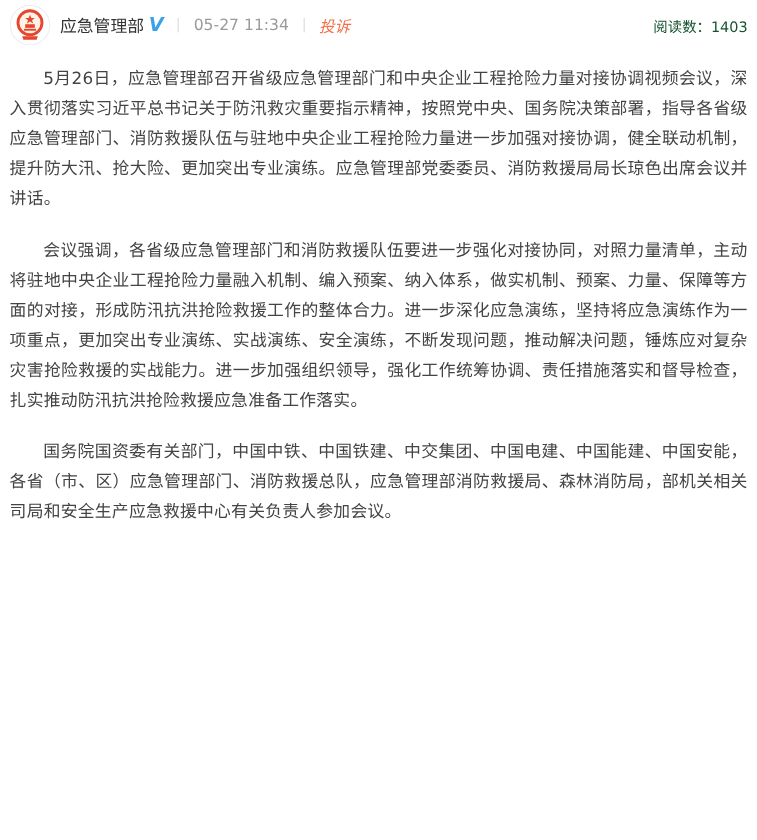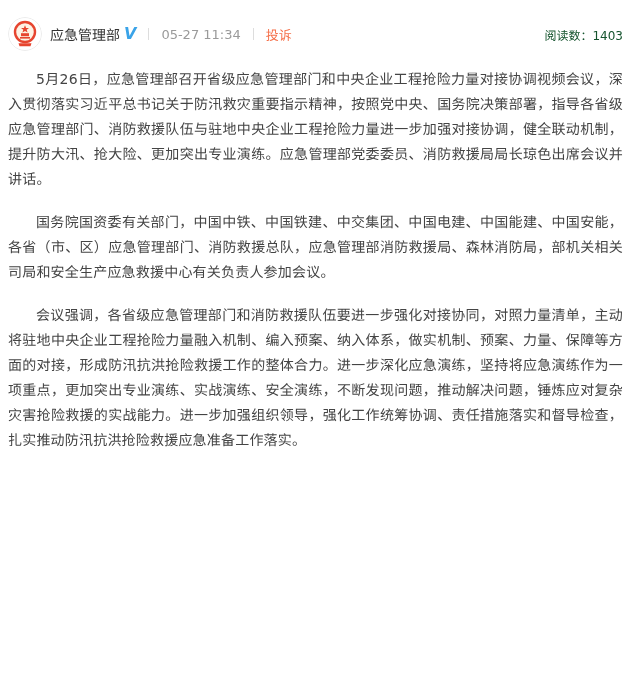--- a/index.html
+++ b/index.html
@@ -16,21 +16,21 @@
     margin-top: 22px;
     font-size: 26px;
     line-height: 37px;
     font-weight: bold;
     color: #303030;
     letter-spacing: 0;
   }
 
   
   .meta {
-    margin-top: 17px;
+    margin-top: 4px;
     height: 34px;
     display: flex;
     align-items: center;
     justify-content: space-between;
   }
   .meta-left { display: flex; align-items: center; }
   .avatar {
     width: 34px; height: 34px;
     border-radius: 50%;
     overflow: hidden;
@@ -58,20 +58,21 @@
     height: 12px;
     border-left: 1px solid #dddddd;
     margin: 0 12px;
   }
   .time { font-size: 13px; color: #9a9a9a; }
   .report {
     font-size: 13px;
     color: #f5704a;
     text-decoration: none;
     cursor: pointer;
+    font-style: italic;
   }
   .read-count { font-size: 12px; color: #14532d; }
 
   
   .article { margin-top: 16px; }
   .article p {
     font-size: 14px;
     line-height: 25px;
     color: #444444;
     letter-spacing: 0.2px;
@@ -105,17 +106,17 @@
       <span class="divider"></span>
       <a class="report">投诉</a>
     </div>
     <div class="meta-right">
       <span class="read-count">阅读数：1403</span>
     </div>
   </div>
 
   <div class="article">
     <p>5月26日，应急管理部召开省级应急管理部门和中央企业工程抢险力量对接协调视频会议，深入贯彻落实习近平总书记关于防汛救灾重要指示精神，按照党中央、国务院决策部署，指导各省级应急管理部门、消防救援队伍与驻地中央企业工程抢险力量进一步加强对接协调，健全联动机制，提升防大汛、抢大险、更加突出专业演练。应急管理部党委委员、消防救援局局长琼色出席会议并讲话。</p>
+    <p>会议强调，各省级应急管理部门和消防救援队伍要进一步强化对接协同，对照力量清单，主动将驻地中央企业工程抢险力量融入机制、编入预案、纳入体系，做实机制、预案、力量、保障等方面的对接，形成防汛抗洪抢险救援工作的整体合力。进一步深化应急演练，坚持将应急演练作为一项重点，更加突出专业演练、实战演练、安全演练，不断发现问题，推动解决问题，锤炼应对复杂灾害抢险救援的实战能力。进一步加强组织领导，强化工作统筹协调、责任措施落实和督导检查，扎实推动防汛抗洪抢险救援应急准备工作落实。</p>
     <p>国务院国资委有关部门，中国中铁、中国铁建、中交集团、中国电建、中国能建、中国安能，各省（市、区）应急管理部门、消防救援总队，应急管理部消防救援局、森林消防局，部机关相关司局和安全生产应急救援中心有关负责人参加会议。</p>
-    <p>会议强调，各省级应急管理部门和消防救援队伍要进一步强化对接协同，对照力量清单，主动将驻地中央企业工程抢险力量融入机制、编入预案、纳入体系，做实机制、预案、力量、保障等方面的对接，形成防汛抗洪抢险救援工作的整体合力。进一步深化应急演练，坚持将应急演练作为一项重点，更加突出专业演练、实战演练、安全演练，不断发现问题，推动解决问题，锤炼应对复杂灾害抢险救援的实战能力。进一步加强组织领导，强化工作统筹协调、责任措施落实和督导检查，扎实推动防汛抗洪抢险救援应急准备工作落实。</p>
   </div>
 
 </div>
 
 </body></html>

